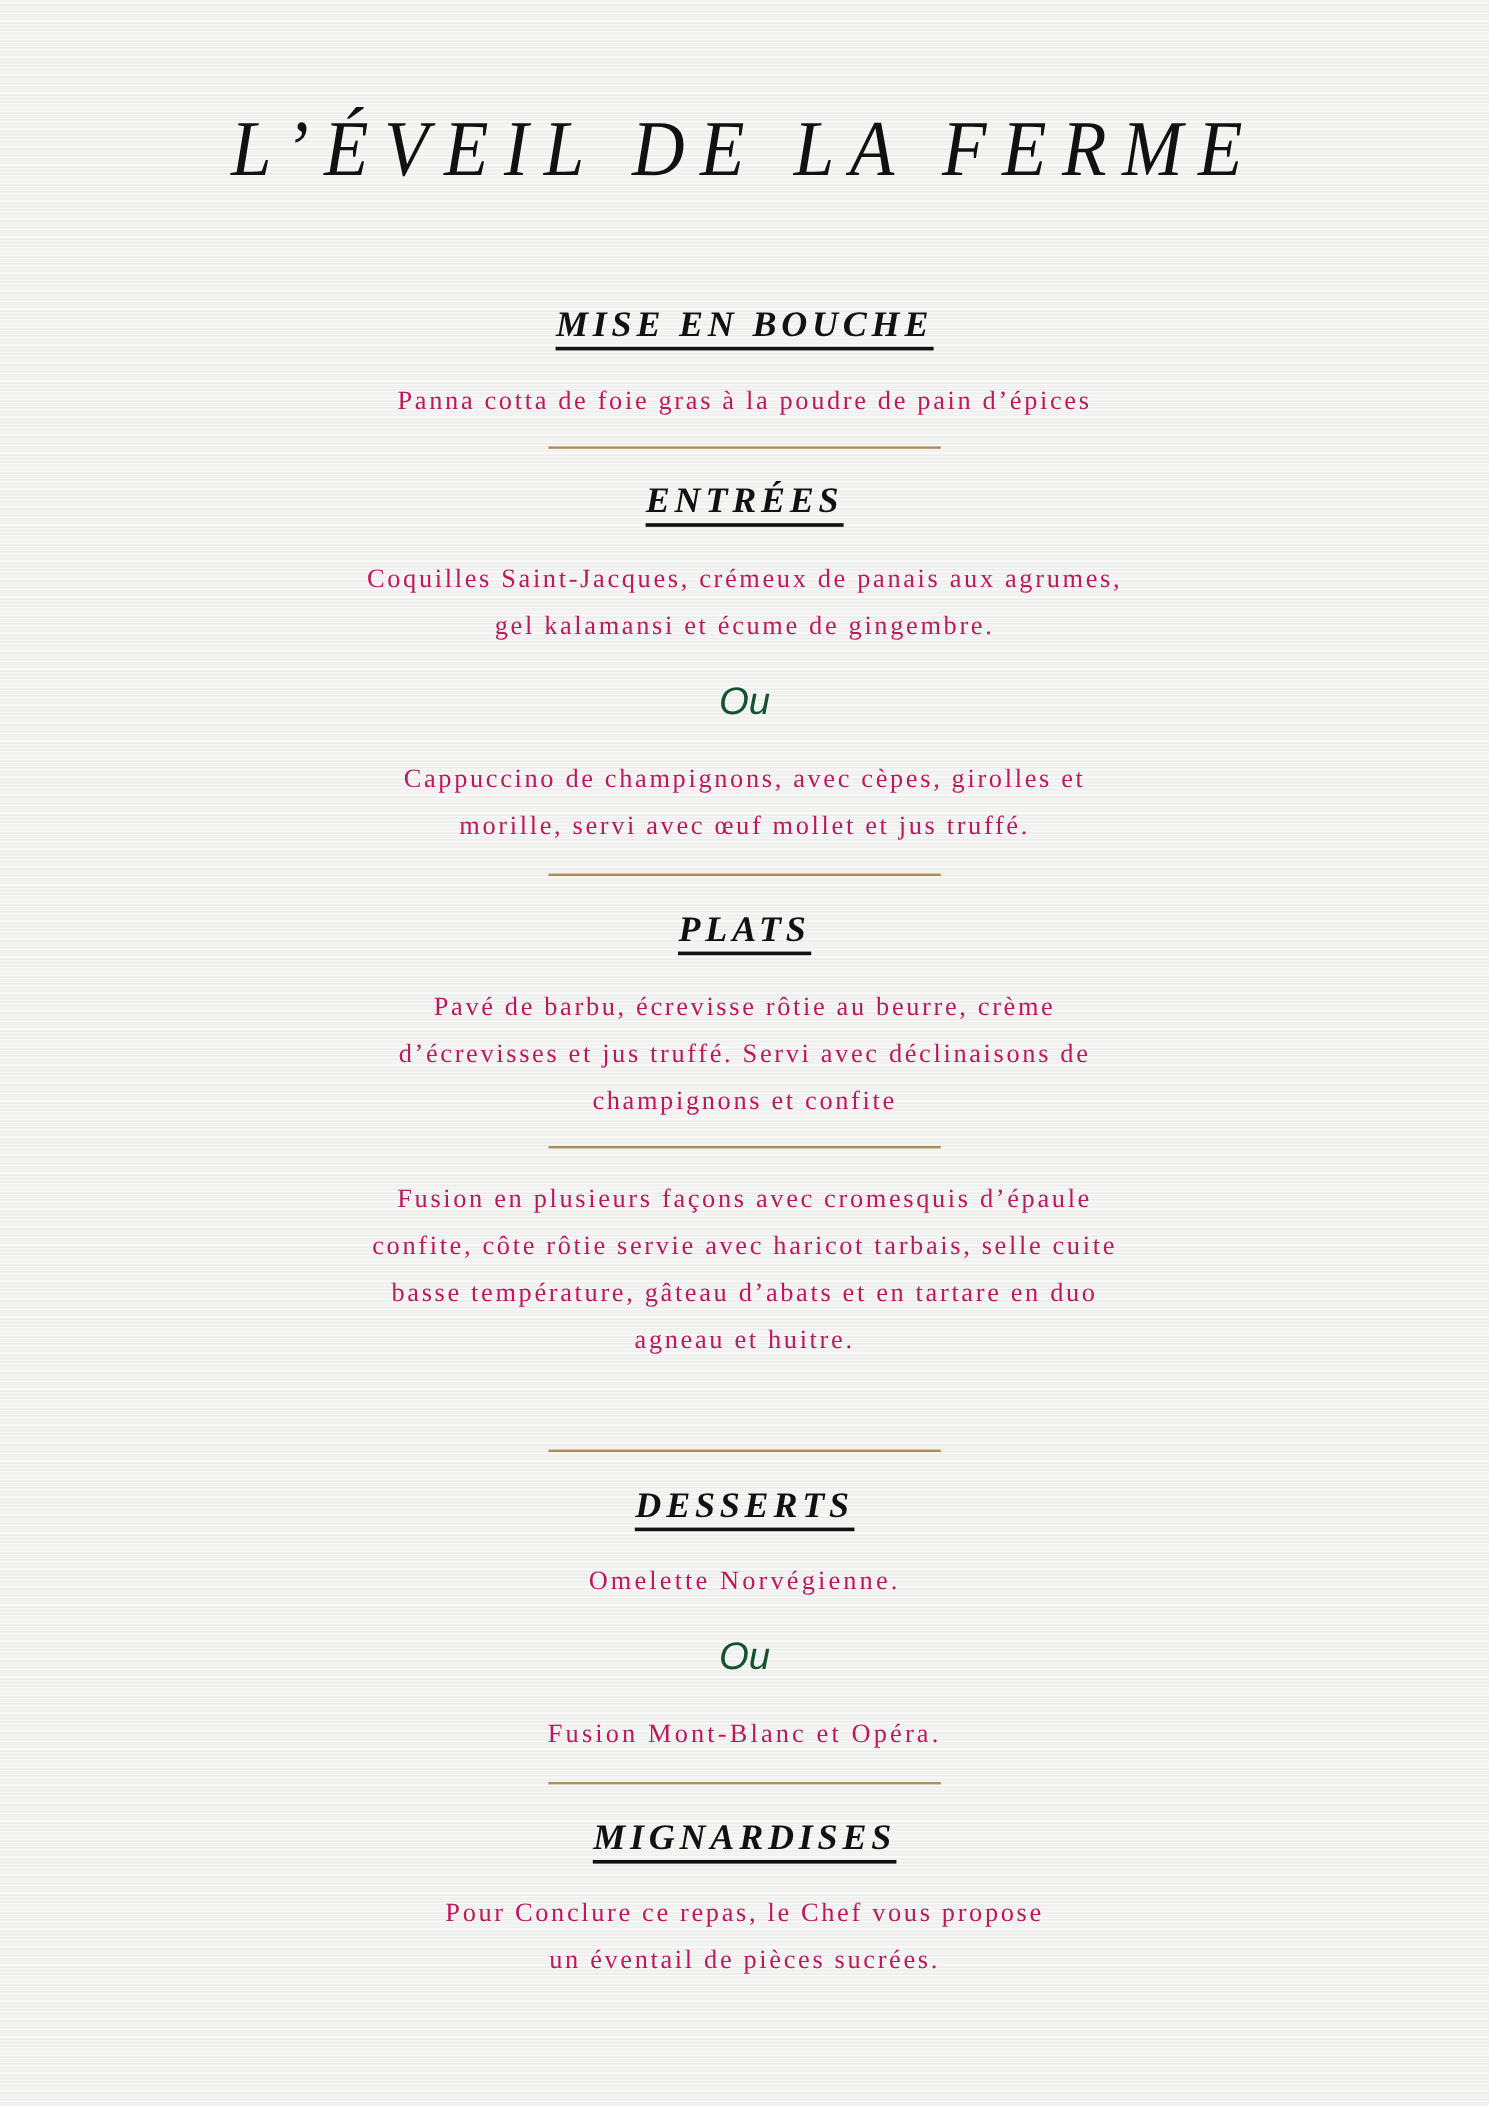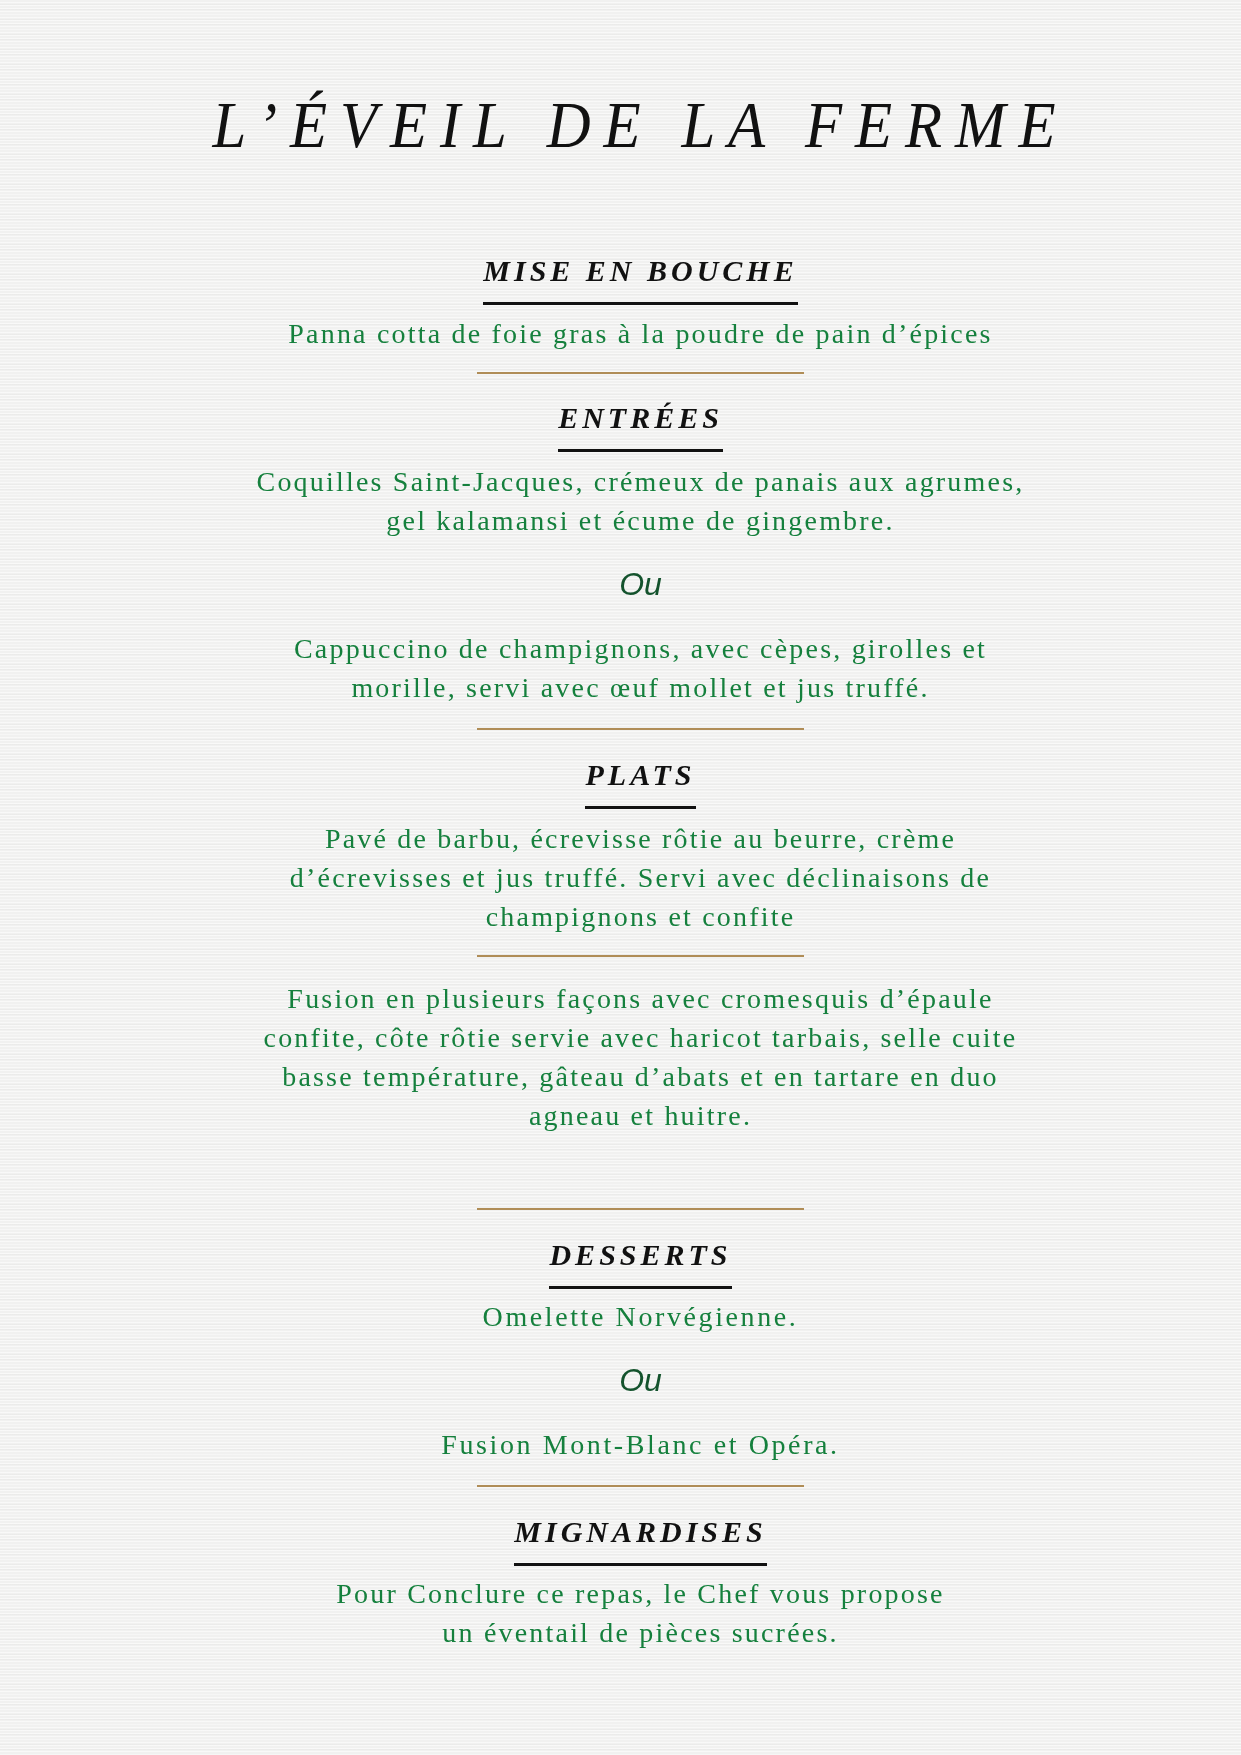--- a/index.html
+++ b/index.html
@@ -8,47 +8,47 @@
     height: 1755px;
     overflow: hidden;
     background-color: #f1f1f0;
     background-image:
       repeating-linear-gradient(0deg, rgba(255,255,255,0.55) 0px, rgba(255,255,255,0.55) 1px, rgba(0,0,0,0) 1px, rgba(0,0,0,0) 3px),
       repeating-linear-gradient(0deg, rgba(0,0,0,0.025) 0px, rgba(0,0,0,0.025) 1px, rgba(0,0,0,0) 1px, rgba(0,0,0,0) 5px);
     font-family: "Liberation Serif", "DejaVu Serif", serif;
     color: #111;
     position: relative;
   }
-  .page { position: relative; width: 1129px; height: 1755px; margin-left: 20px; }
+  .page { position: relative; width: 1129px; height: 1755px; }
   .abs { position: absolute; left: 0; width: 1241px; text-align: center; }
   .title {
     font-family: "Liberation Serif", serif;
     font-style: italic;
     font-size: 66px;
     letter-spacing: 14px;
     line-height: 1;
     color: #111;
     transform: scaleX(0.92);
   }
   .heading {
     font-style: italic;
     font-weight: bold;
     font-size: 30px;
     letter-spacing: 4px;
     line-height: 1;
   }
   .heading span {
     border-bottom: 3px solid #111;
-    padding-bottom: 15px;
+    padding-bottom: 2px;
   }
   .item {
-    font-size: 28px;
+    font-size: 22px;
     letter-spacing: 2.2px;
     line-height: 39px;
-    color: #15803d;
+    color: #be185d;
   }
   .item.bold { font-weight: normal; letter-spacing: 2.6px; }
   .ou {
     font-family: "Liberation Sans", "DejaVu Sans", sans-serif;
     font-size: 32px;
     line-height: 1;
     color: #14532d;
     font-style: italic;
   }
   .rule {

